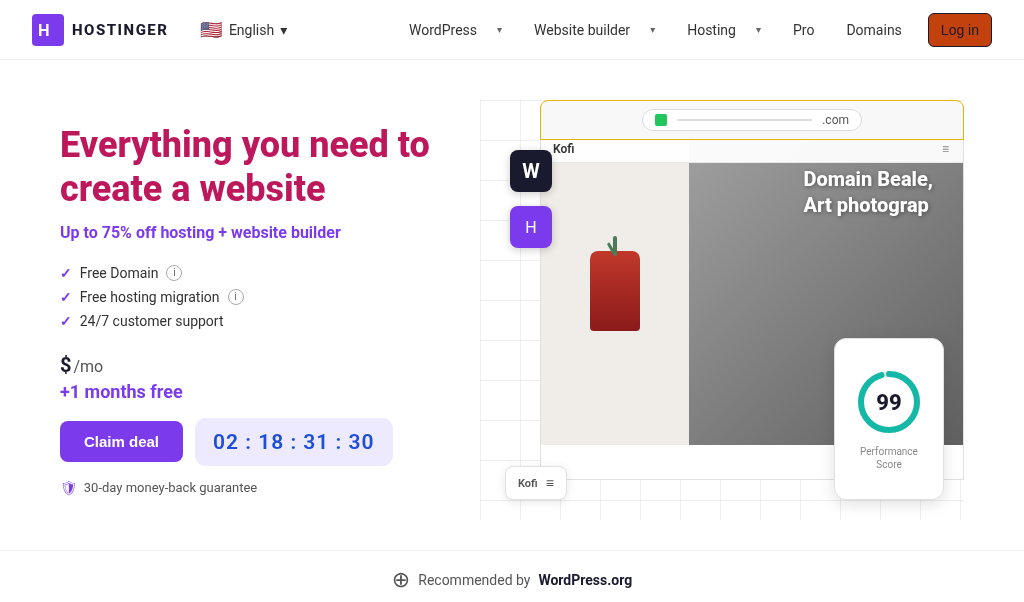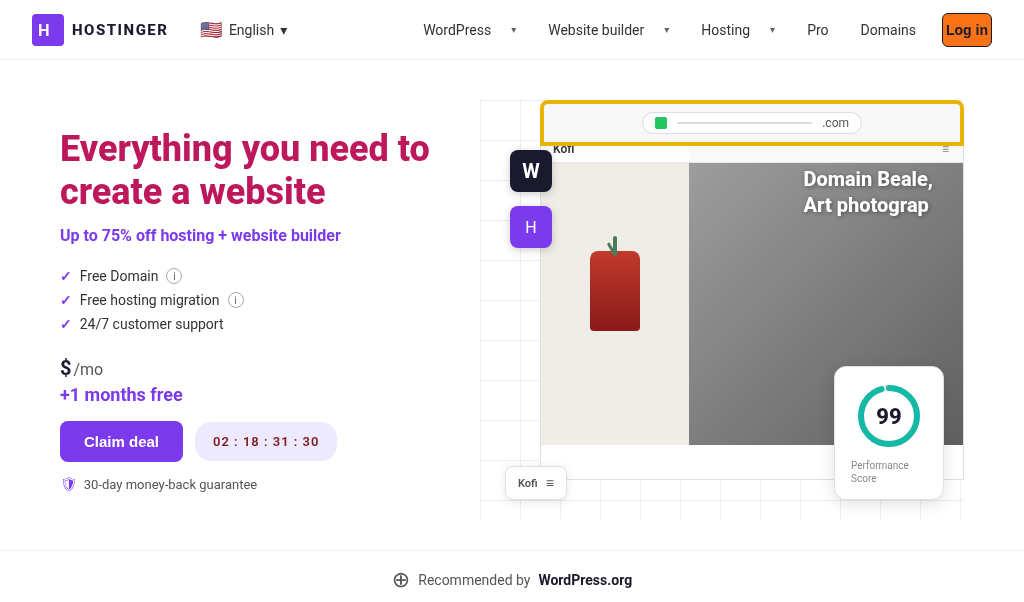--- a/index.html
+++ b/index.html
@@ -71,26 +71,26 @@
       font-size: 10px;
       color: #666;
     }
     .nav-link-plain {
       padding: 8px 14px;
       font-size: 14px;
       color: #333;
       cursor: pointer;
     }
     .btn-login {
-      padding: 8px 3px;
+      padding: 8px 12px;
       border: 1.5px solid #1a1a2e;
       border-radius: 6px;
-      background: #f97316;
-      font-size: 14px;
-      font-weight: 700;
+      background: #c2410c;
+      font-size: 14px;
+      font-weight: 400;
       color: #1a1a2e;
       cursor: pointer;
       margin-left: 8px;
     }
 
     
     .hero {
       display: flex;
       align-items: center;
       padding: 40px 60px 30px 60px;
@@ -188,23 +188,23 @@
       color: #fff;
       border: none;
       border-radius: 8px;
       font-size: 15px;
       font-weight: 700;
       cursor: pointer;
     }
     .timer-box {
       padding: 12px 18px;
       background: #ede9fe;
-      color: #7f1d1d;
-      border-radius: 16px;
-      font-size: 13px;
+      color: #1d4ed8;
+      border-radius: 11px;
+      font-size: 21px;
       font-weight: 600;
       letter-spacing: 1px;
     }
     .guarantee {
       display: flex;
       align-items: center;
       gap: 6px;
       font-size: 13px;
       color: #555;
     }
@@ -238,21 +238,21 @@
       height: 420px;
     }
 
     
     .browser-bar {
       position: absolute;
       top: 0;
       left: 60px;
       right: 0;
       background: #f8f8f8;
-      border: 4px solid #eab308;
+      border: 1px solid #eab308;
       border-radius: 8px 8px 0 0;
       padding: 8px 16px;
       display: flex;
       align-items: center;
       gap: 8px;
       z-index: 3;
     }
     .address-bar {
       display: flex;
       align-items: center;
@@ -394,22 +394,22 @@
     }
 
     
     .perf-card {
       position: absolute;
       bottom: 20px;
       right: 20px;
       background: #fff;
       border: 1px solid #e0e0e0;
       border-radius: 12px;
-      padding: 14px 16px;
-      text-align: left;
+      padding: 28px 16px;
+      text-align: center;
       z-index: 10;
       box-shadow: 0 4px 16px rgba(0,0,0,0.12);
       width: 110px;
     }
     .perf-circle {
       width: 70px;
       height: 70px;
       margin: 0 auto 8px;
       position: relative;
     }

